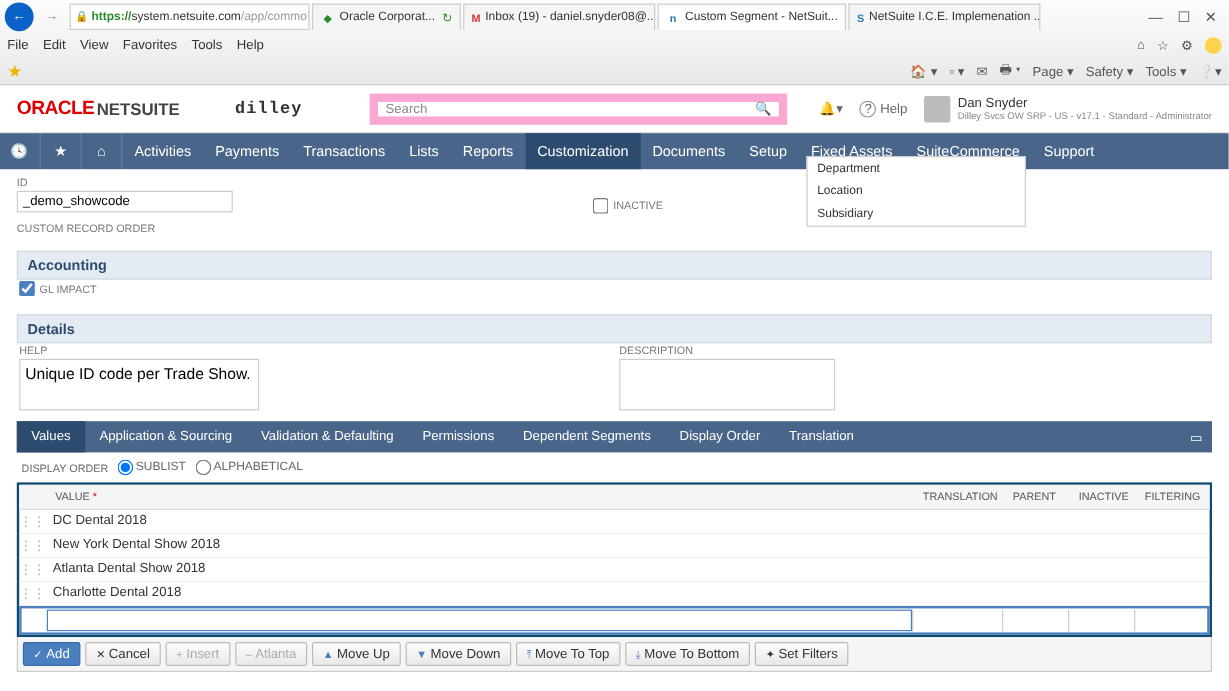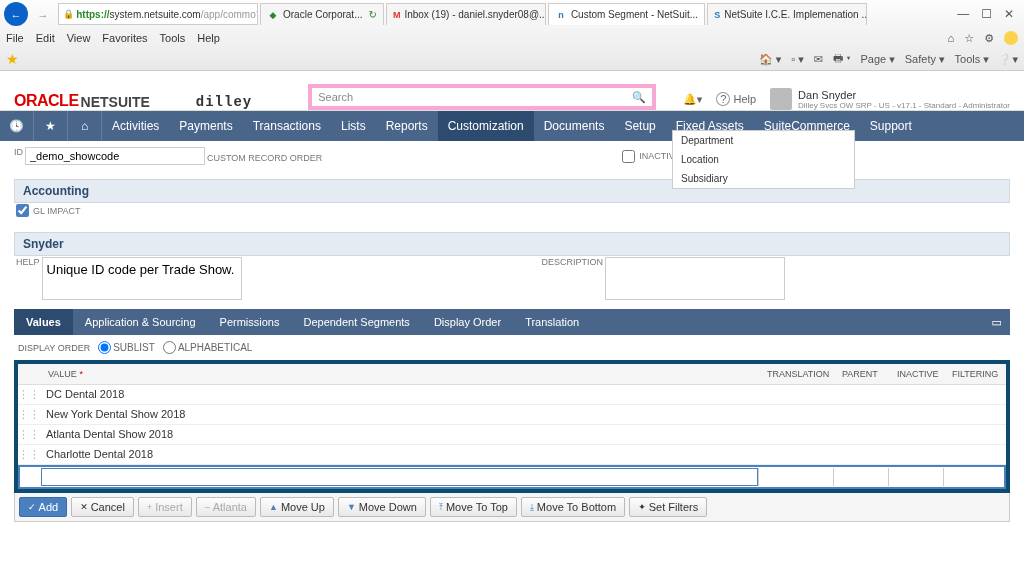--- a/index.html
+++ b/index.html
@@ -20,69 +20,69 @@
 .tab.active { background: #fff; }
 .tab .fav { width: 12px; height: 12px; display: inline-flex; align-items: center; justify-content: center; font-size: 9px; }
 .win-controls { margin-left: auto; display: flex; gap: 12px; color: #555; font-size: 12px; padding-right: 6px; }
 .chrome-row2 { display: flex; align-items: center; height: 20px; padding: 0 6px; gap: 12px; font-size: 11px; color: #333; justify-content: space-between; }
 .chrome-row3 { display: flex; align-items: center; height: 22px; padding: 0 6px; gap: 8px; }
 .star-y { color: #f0b400; font-size: 14px; }
 .chrome-right { margin-left: auto; display: flex; gap: 10px; align-items: center; color: #555; font-size: 11px; }
 .smiley { width: 14px; height: 14px; border-radius: 50%; background: #fbd34d; display: inline-block; }
 
 
-.ns-header { display: flex; align-items: flex-end; height: 40px; padding: 0 14px; border-bottom: 1px solid #ddd; }
+.ns-header { display: flex; align-items: center; height: 40px; padding: 0 14px; border-bottom: 1px solid #ddd; }
 .oracle-logo { font-weight: bold; color: #d00; font-size: 16px; letter-spacing: -0.5px; }
 .ns-logo { font-weight: bold; color: #444; font-size: 14px; margin-left: 2px; }
 .dilley-logo { font-weight: bold; color: #333; font-size: 14px; margin-left: 46px; letter-spacing: 1px; font-family: 'Courier New', monospace; }
-.search-box { margin-left: 56px; width: 348px; height: 26px; border: 4px solid #f9a8d4; display: flex; align-items: center; padding: 0 6px; color: #888; }
+.search-box { margin-left: 56px; width: 348px; height: 26px; border: 7px solid #f9a8d4; display: flex; align-items: center; padding: 0 6px; color: #888; }
 .search-box .mag { margin-left: auto; color: #888; }
 .ns-header-right { margin-left: auto; display: flex; align-items: center; gap: 14px; }
 .help-link { color: #666; font-size: 11px; }
 .user-block { display: flex; align-items: center; gap: 6px; }
 .avatar { width: 22px; height: 22px; background: #bbb; border-radius: 2px; }
 .user-info .uname { font-size: 11px; color: #333; }
 .user-info .urole { font-size: 8px; color: #888; }
 
 
 .main-nav { background: #4a658a; display: flex; align-items: center; height: 30px; color: #fff; font-size: 12px; }
 .nav-ico { width: 34px; height: 30px; display: flex; align-items: center; justify-content: center; border-right: 1px solid rgba(255,255,255,0.15); }
 .nav-item { padding: 0 10px; height: 30px; display: flex; align-items: center; }
 .nav-item.active { background: #2d4a6f; }
 
 
 .content { padding: 6px 14px; }
 .field-row { display: flex; gap: 300px; }
-.field-col { display: flex; flex-direction: row; gap: 2px; }
+.field-col { display: flex; flex-direction: column; gap: 2px; }
 .lbl { font-size: 9px; color: #777; text-transform: uppercase; }
 .txt-input { border: 1px solid #ccc; height: 18px; padding: 0 4px; font-size: 11px; width: 180px; }
 .chk-row { display: flex; align-items: center; gap: 4px; font-size: 9px; color: #777; }
 .side-box { position: absolute; left: 672px; top: 130px; width: 183px; border: 1px solid #ccc; background: #fff; }
 .side-box div { padding: 4px 8px; font-size: 10px; }
 .sub-lbl { font-size: 9px; color: #777; margin-top: 6px; }
 
 .section-hdr { background: #e4ebf2; border: 1px solid #d0d8e0; padding: 4px 8px; font-size: 12px; color: #2d4a6f; font-weight: bold; margin-top: 14px; }
 .section-body { padding: 1px 2px; display: flex; gap: 300px; }
 .gl-chk { display: flex; align-items: center; gap: 4px; }
 .gl-chk input { accent-color: #4a80c0; }
 .textarea { border: 1px solid #ccc; width: 200px; height: 43px; padding: 4px; font-size: 13px; resize: none; }
 .textarea.desc { width: 180px; }
 
 
 .tabs-bar { background: #4a658a; display: flex; align-items: center; height: 26px; color: #fff; font-size: 11px; margin-top: 8px; }
 .tabs-bar .t { padding: 0 12px; height: 26px; display: flex; align-items: center; cursor: pointer; }
-.tabs-bar .t.active { background: #2d4a6f; font-weight: bold; }
+.tabs-bar .t.active { background: #2d4a6f; font-weight: normal; }
 .tabs-bar .t:not(.active) { }
 .tabs-right { margin-left: auto; padding: 0 8px; }
 
 .display-order { padding: 6px 4px; font-size: 9px; color: #666; display: flex; align-items: center; gap: 8px; }
 .display-order label { display: flex; align-items: center; gap: 2px; font-size: 10px; }
 
 
-.val-table { border: 4px solid #0c4a6e; }
+.val-table { border: 2px solid #0c4a6e; }
 .val-table .thead { display: flex; background: #f5f5f5; border-bottom: 1px solid #ddd; font-size: 9px; color: #555; }
 .val-table .th { padding: 5px 6px; }
 .th-value { flex: 1; padding-left: 30px !important; }
 .th-trans { width: 75px; }
 .th-parent { width: 55px; }
 .th-inactive { width: 55px; }
 .th-filter { width: 60px; }
 .val-table .req { color: #c00; }
 .val-table .trow { display: flex; border-bottom: 1px solid #eee; padding: 3px 0; }
 .val-table .trow .handle { width: 22px; text-align: center; color: #aaa; cursor: grab; }
@@ -227,35 +227,36 @@
   </div>
 
   <div class="section-hdr">Accounting</div>
   <div class="section-body">
     <div class="gl-chk">
       <input type="checkbox" checked="" style="">
       <span class="lbl">GL IMPACT</span>
     </div>
   </div>
 
-  <div class="section-hdr">Snyder</div>
+  <div class="section-hdr">Details</div>
   <div class="section-body">
     <div class="field-col">
       <span class="lbl">HELP</span>
       <textarea class="textarea" style="">Unique ID code per Trade Show.</textarea>
     </div>
     <div class="field-col">
       <span class="lbl">DESCRIPTION</span>
       <textarea class="textarea desc" style=""></textarea>
     </div>
   </div>
 
   <div class="tabs-bar">
     <div class="t active">Values</div>
     <div class="t">Application &amp; Sourcing</div>
+    <div class="t">Validation &amp; Defaulting</div>
     <div class="t">Permissions</div>
     <div class="t">Dependent Segments</div>
     <div class="t">Display Order</div>
     <div class="t">Translation</div>
     <div class="tabs-right">▭</div>
   </div>
 
   <div class="display-order">
     <span>DISPLAY ORDER</span>
     <label>

